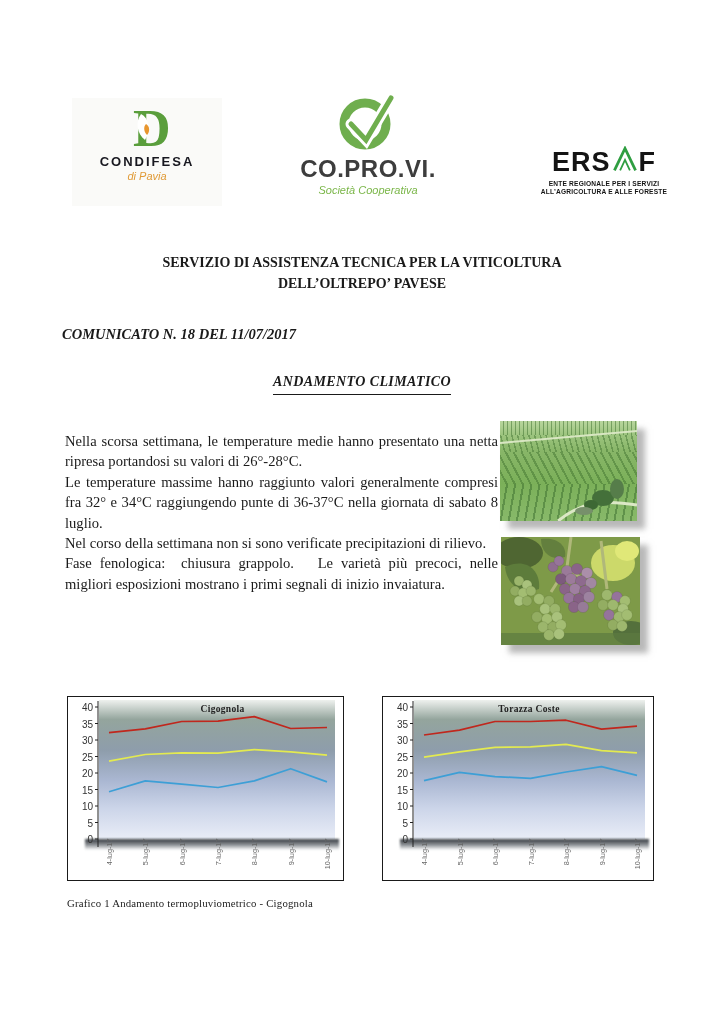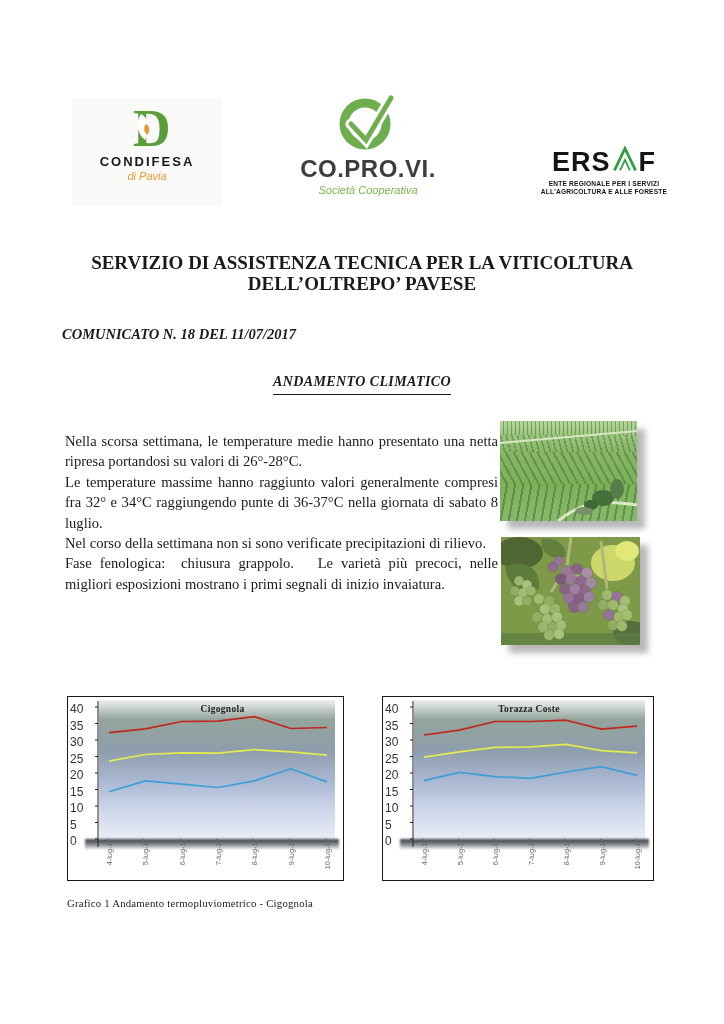--- a/index.html
+++ b/index.html
@@ -17,21 +17,21 @@
   .logo-coprovi .name{font-family:"Liberation Sans",sans-serif;font-size:24px;font-weight:bold;color:#3d3d3d;letter-spacing:0.5px;margin-top:-3px;}
   .logo-coprovi .sub{font-style:italic;color:#7ab648;font-size:11px;font-family:"Liberation Sans",sans-serif;margin-top:1px;}
   .logo-ersaf{left:538px;top:146px;width:132px;height:60px;}
   .logo-ersaf .name{font-family:"Liberation Sans",sans-serif;font-size:27px;font-weight:bold;color:#141414;
         letter-spacing:1px;line-height:30px;display:flex;align-items:center;justify-content:center;}
   .logo-ersaf .tag{font-family:"Liberation Sans",sans-serif;font-size:6.6px;font-weight:bold;color:#141414;
         line-height:8px;letter-spacing:0.2px;margin-top:2px;}
 
   
   .doc-title{position:absolute;left:62px;top:252px;width:600px;text-align:center;
-        font-weight:bold;font-size:19px;line-height:21px;}
+        font-weight:bold;font-size:14px;line-height:21px;}
   .comunicato{position:absolute;left:62px;top:326px;width:600px;text-align:left;
         font-weight:bold;font-style:italic;font-size:14.5px;}
   .section-title{position:absolute;left:62px;top:374px;width:600px;text-align:center;
         font-weight:bold;font-style:italic;font-size:14px;}
   .section-title span{border-bottom:1px solid #1a1a1a;padding-bottom:5px;letter-spacing:0.4px;}
 
   
   .body-text{position:absolute;left:65px;top:431px;width:433px;font-size:14.6px;line-height:20.4px;
         text-align:justify;}
   .body-text p{margin:0;white-space:pre-wrap;}
@@ -51,21 +51,21 @@
   
   .chart{position:absolute;height:183px;background:#fff;border:1px solid #1a1a1a;}
   .chart-1{left:67px;top:696px;width:275px;}
   .chart-2{left:382px;top:696px;width:270px;}
   .plot-grad{position:absolute;
         background:linear-gradient(180deg,#eef1ee 0%,#94a59d 14%,#8e9dab 36%,#aab7d2 58%,#ccd5e9 78%,#e9edf7 100%);}
   .plot-shadow{position:absolute;filter:blur(1.2px);
         background:linear-gradient(180deg,rgba(33,38,44,0.92) 0%,rgba(55,62,70,0.55) 55%,rgba(90,96,104,0) 100%);}
   .chart-svg{position:absolute;left:0;top:0;}
   .ctitle{position:absolute;text-align:center;font-weight:bold;font-size:9.5px;color:#222;letter-spacing:0.3px;}
-  .ylab{position:absolute;font-size:12px;color:#333;text-align:left;font-family:"Liberation Sans",sans-serif;}
+  .ylab{position:absolute;font-size:10px;color:#333;text-align:right;font-family:"Liberation Sans",sans-serif;}
   .xlab{position:absolute;font-size:7.3px;color:#666;text-align:right;white-space:nowrap;
         transform:rotate(-90deg);font-family:"Liberation Sans",sans-serif;}
 
   .caption{position:absolute;top:897px;font-size:10.8px;color:#222;letter-spacing:0.2px;}
   .caption-1{left:67px;}
   .caption-2{left:380px;}
 </style>
 </head>
 <body>
 

